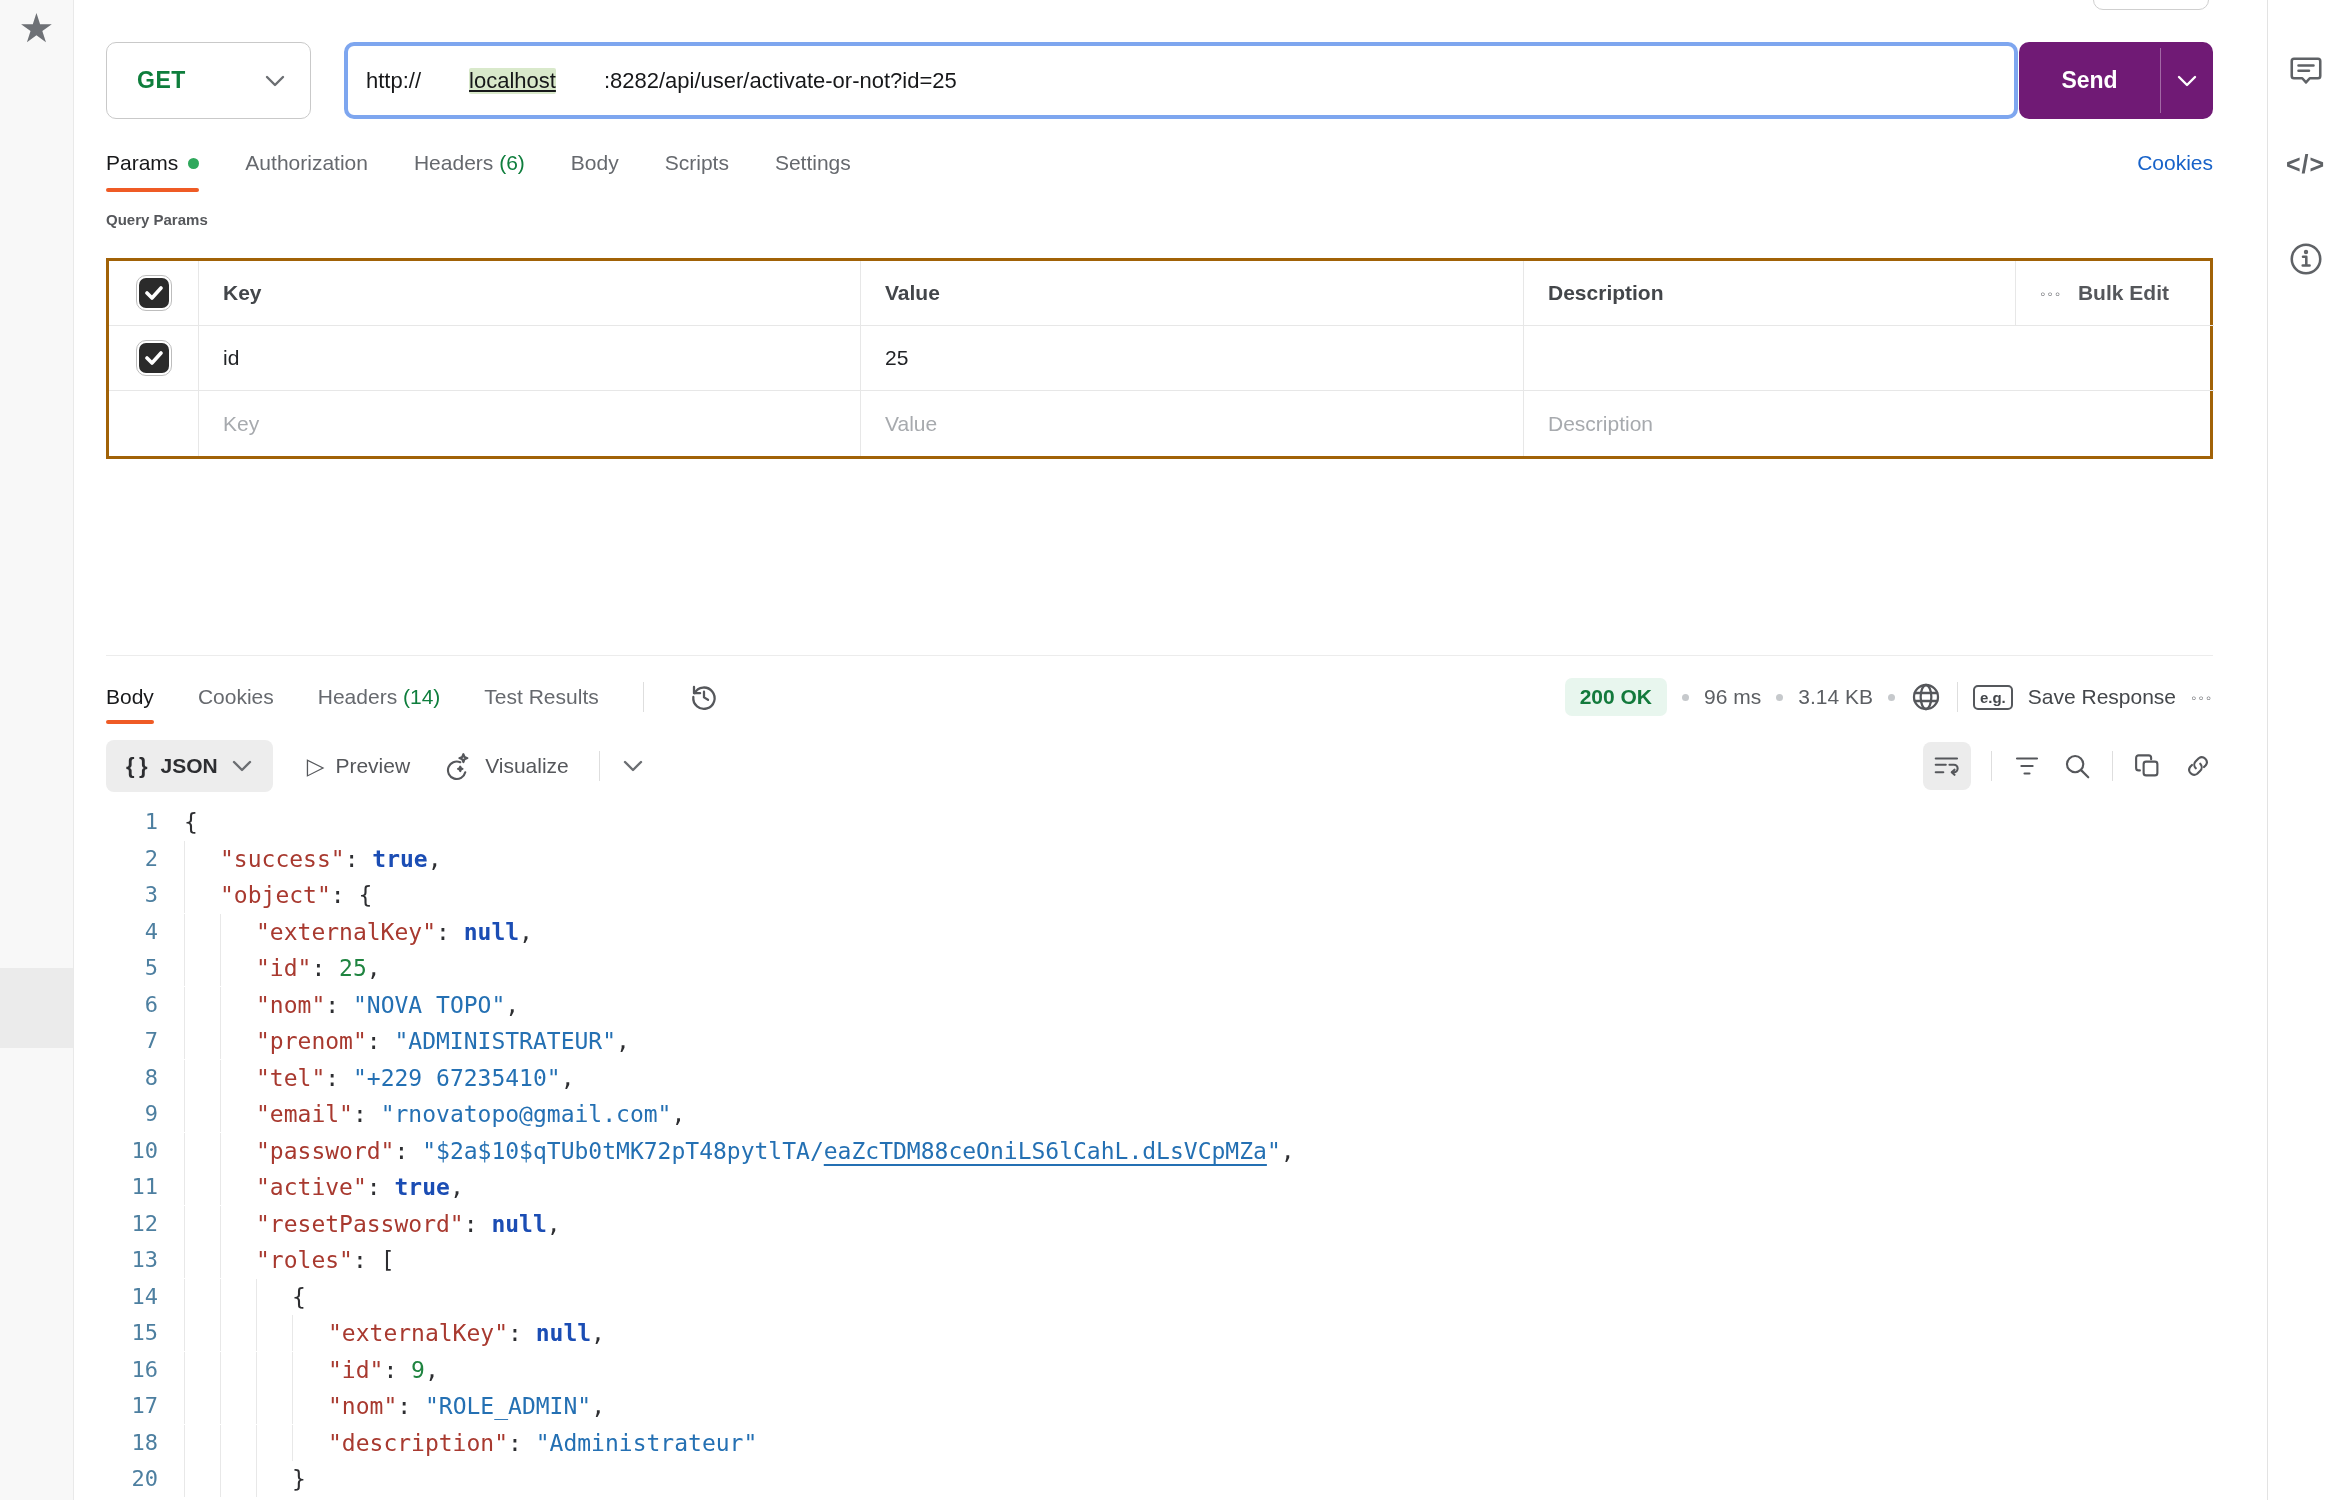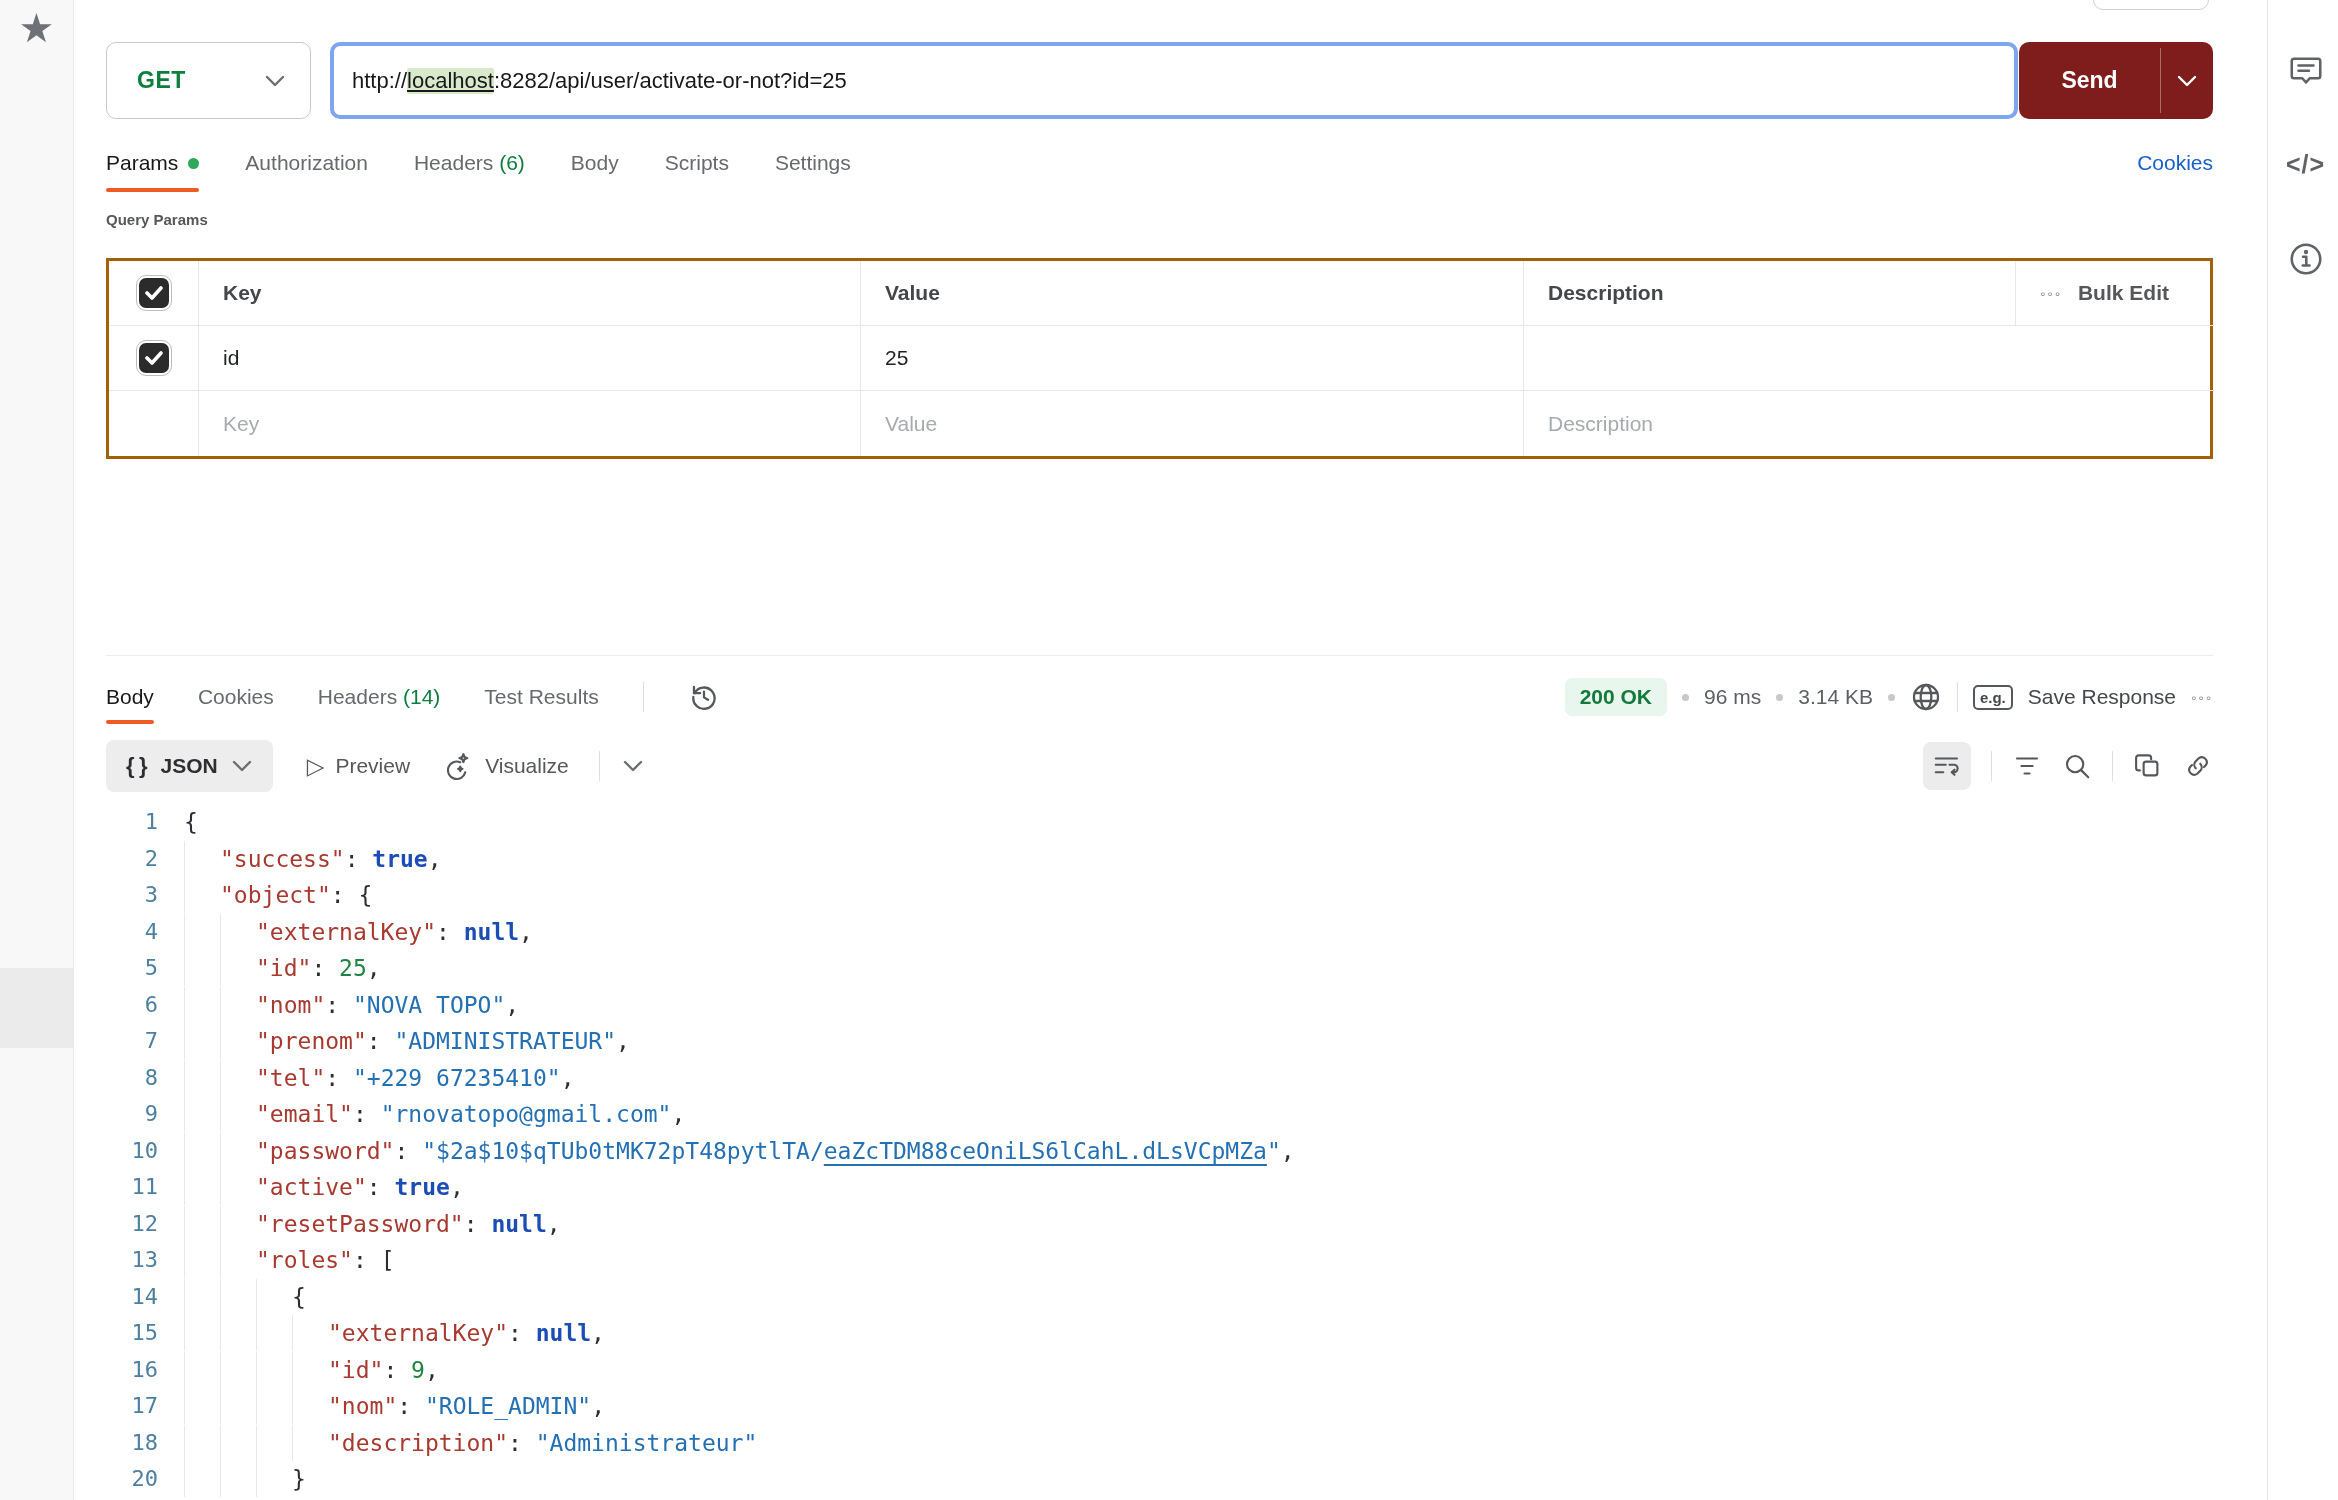--- a/index.html
+++ b/index.html
@@ -19,25 +19,25 @@
     border:1px solid #cfcfcf; border-radius:0 0 10px 10px; background:#fff; }
 
   
   .request { height:655px; padding-top:42px; }
   .url-row { display:flex; align-items:stretch; height:77px; }
   .method-box { width:205px; flex:none; border:1px solid #c9c9c9; border-radius:10px;
     display:flex; align-items:center; padding:0 24px 0 30px; cursor:pointer; }
   .method-label { color:#0e7e3c; font-weight:bold; font-size:23px; letter-spacing:.5px; flex:1; }
   .chev { width:22px; height:14px; flex:none; }
   .chev polyline { fill:none; stroke:#6b6e72; stroke-width:2.4; stroke-linecap:round; stroke-linejoin:round; }
-  .url-input { flex:1; margin-left:19px; border:4px solid #7ea6ef; border-radius:10px;
+  .url-input { flex:1; margin-left:33px; border:4px solid #7ea6ef; border-radius:10px;
     display:flex; align-items:center; padding:0 18px; font-size:22px; color:#17181a;
-    background:#fff; white-space:nowrap; overflow:hidden; cursor:text; }
+    background:#fff; white-space:nowrap; overflow:hidden; cursor:text;gap:48px; }
   .url-hl { background:#d9e9cb; border-radius:2px;text-decoration:underline; }
-  .send-btn { width:194px; flex:none; margin-left:1px; background:#7f1d1d; border-radius:10px;
+  .send-btn { width:194px; flex:none; margin-left:1px; background:#701a75; border-radius:10px;
     display:flex; align-items:stretch; color:#fff; cursor:pointer; }
   .send-label { flex:1; display:flex; align-items:center; justify-content:center;
     font-size:23px; font-weight:600; }
   .send-sep { width:1px; background:rgba(255,255,255,.35); margin:6px 0; }
   .send-caret { width:52px; display:flex; align-items:center; justify-content:center; }
   .send-caret polyline { stroke:#fff; }
 
   
   .req-tabs { display:flex; align-items:center; gap:46px; margin-top:32px; }
   .tab { position:relative; font-size:21px; color:#66696e; cursor:pointer; white-space:nowrap; }

